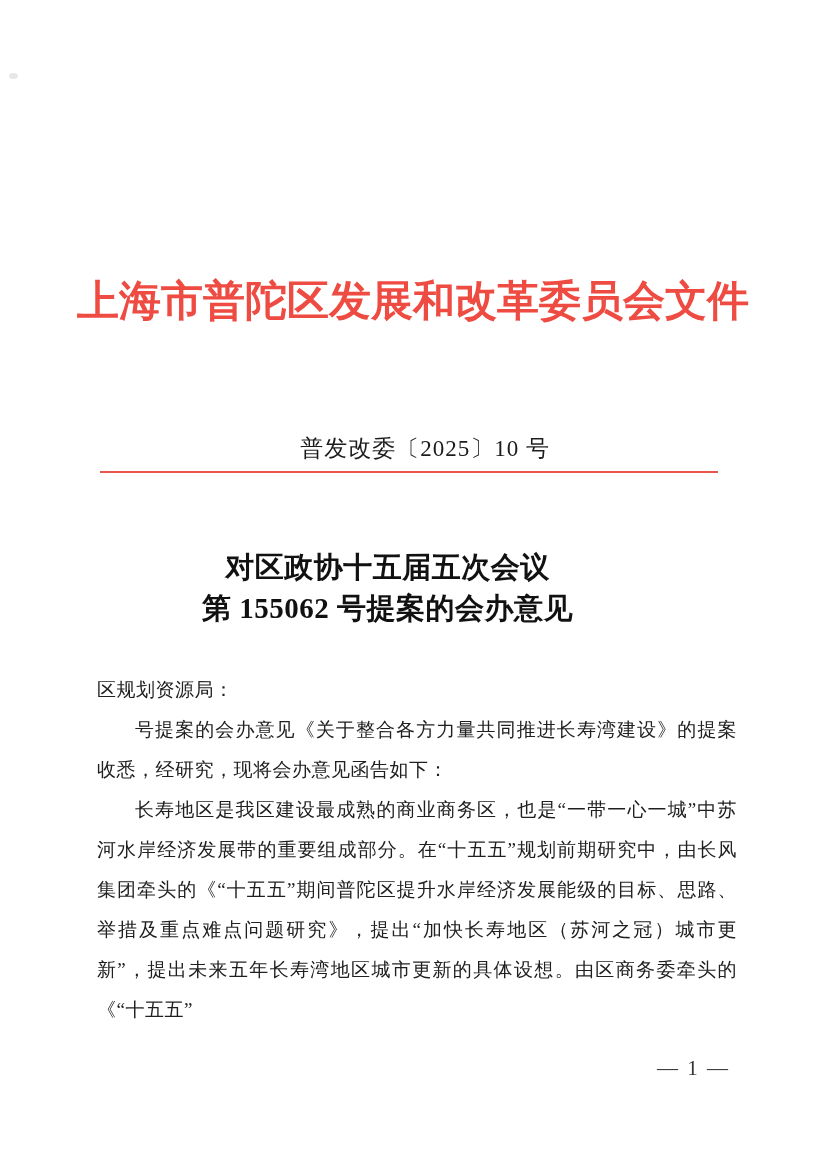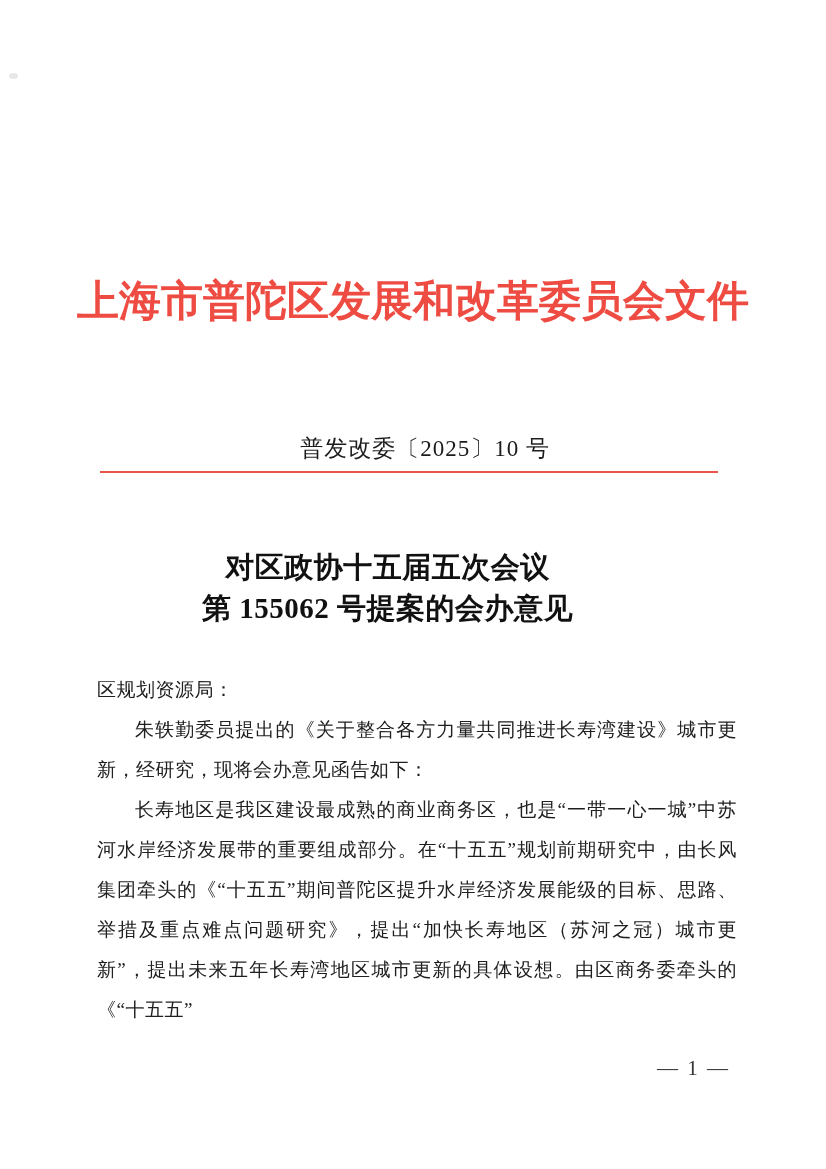--- a/index.html
+++ b/index.html
@@ -133,19 +133,19 @@
 
   <div class="red-rule"></div>
 
   <div class="doc-title">
     <div>对区政协十五届五次会议</div>
     <div>第 155062 号提案的会办意见</div>
   </div>
 
   <div class="body-text">
     <p>区规划资源局：</p>
-    <p class="indent">朱轶勤委员提出的《关于整合各方力量共同推进长寿湾建设》城市更新，经研究，现将会办意见函告如下：</p>
+    <p class="indent">号提案的会办意见《关于整合各方力量共同推进长寿湾建设》的提案收悉，经研究，现将会办意见函告如下：</p>
     <p class="indent">长寿地区是我区建设最成熟的商业商务区，也是“一带一心一城”中苏河水岸经济发展带的重要组成部分。在“十五五”规划前期研究中，由长风集团牵头的《“十五五”期间普陀区提升水岸经济发展能级的目标、思路、举措及重点难点问题研究》，提出“加快长寿地区（苏河之冠）城市更新”，提出未来五年长寿湾地区城市更新的具体设想。由区商务委牵头的《“十五五”</p>
   </div>
 
   <div class="page-number">— 1 —</div>
 
 </div>
 
 </body></html>

